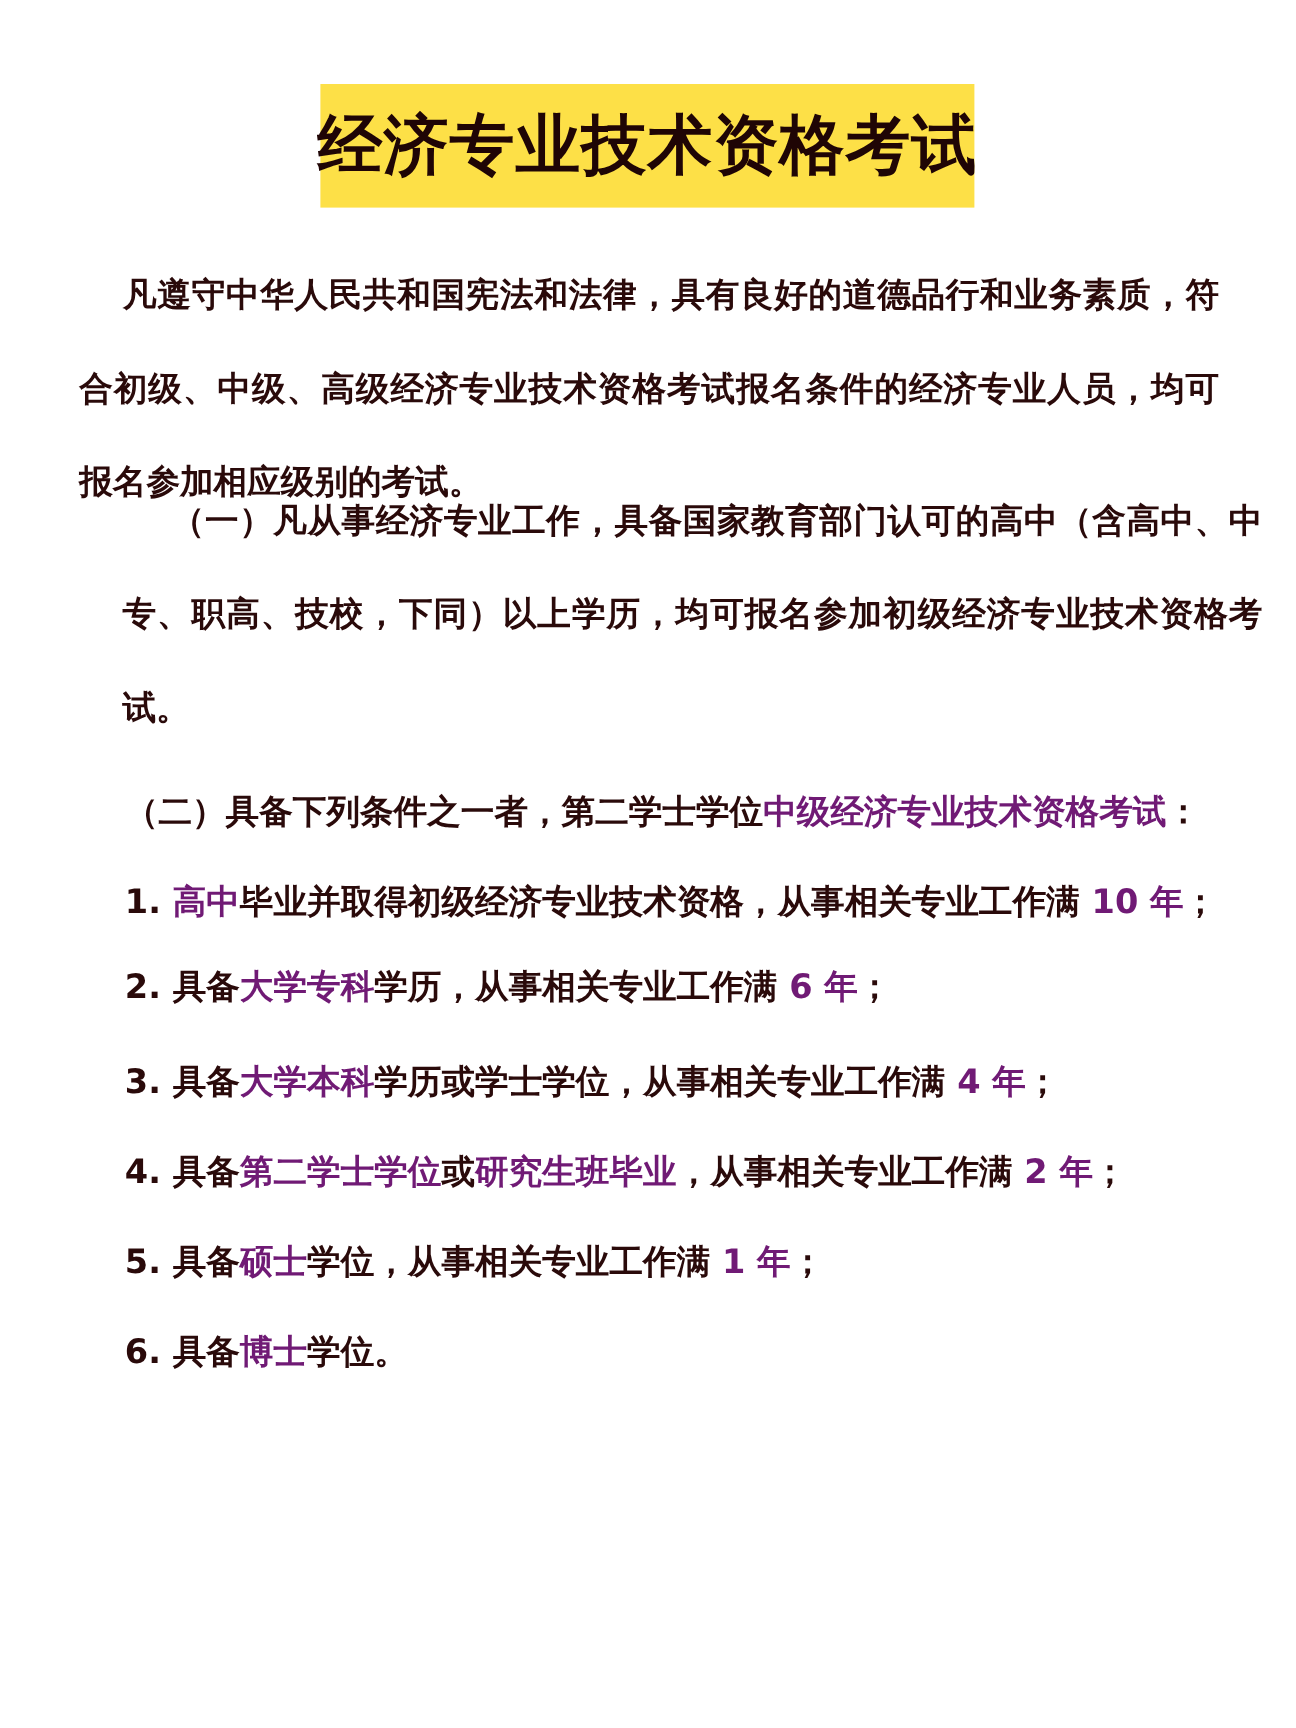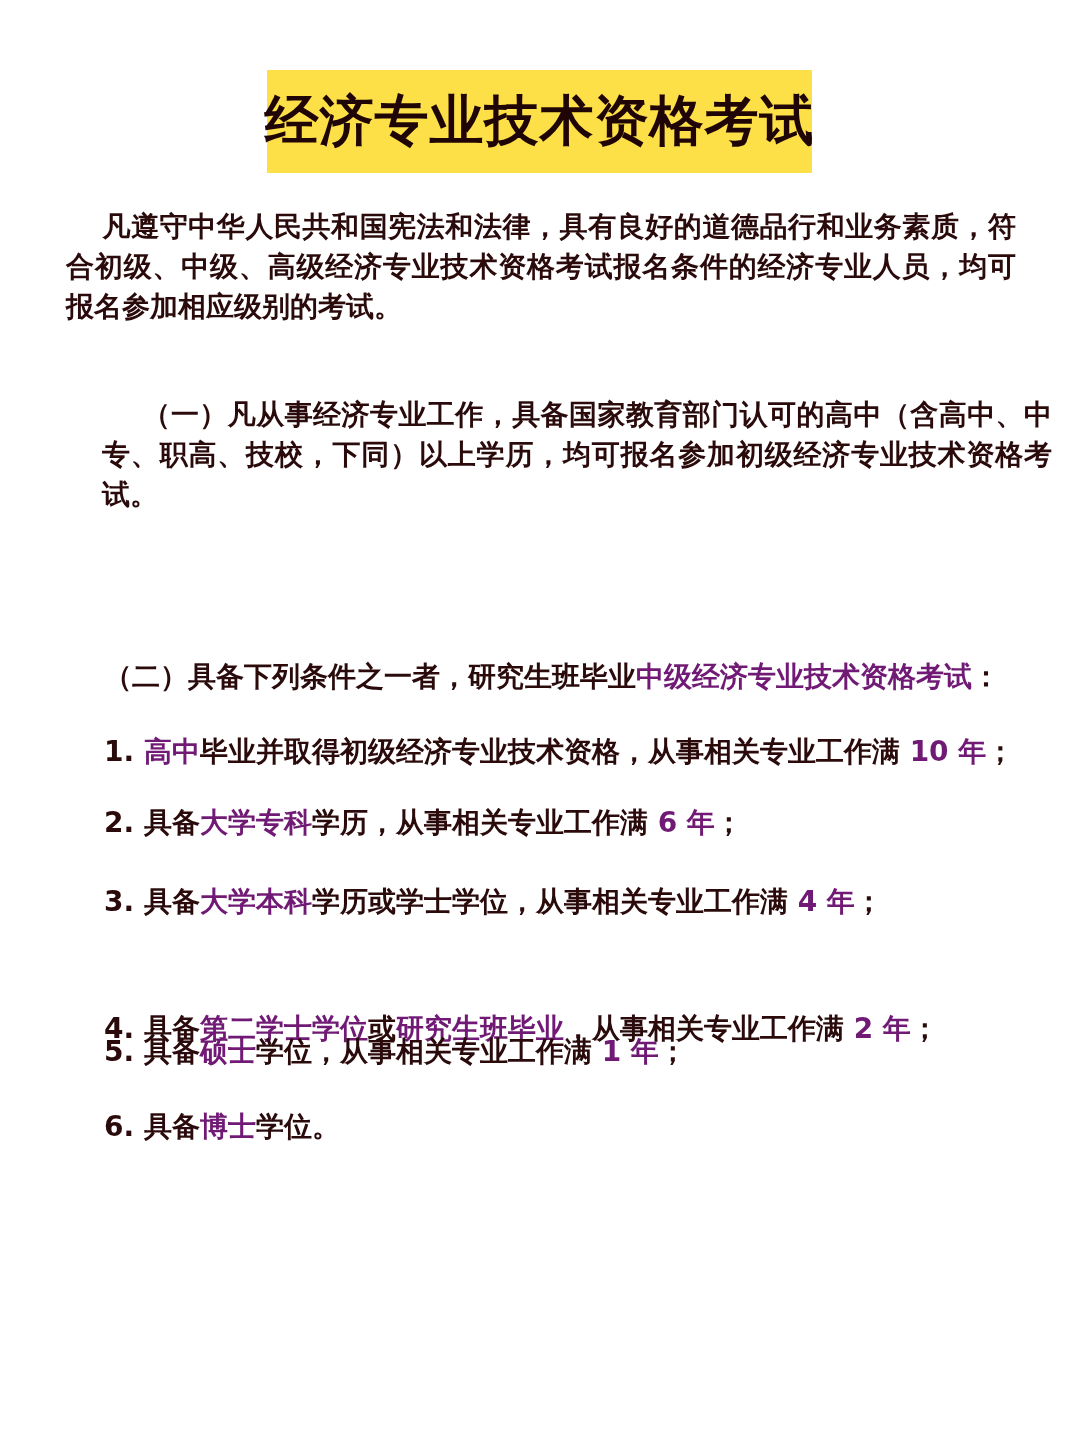--- a/index.html
+++ b/index.html
@@ -10,54 +10,54 @@
   }
   .title-wrap {
     position:absolute; left:267px; top:70px; width:545px; height:103px;
     background:#fde047; display:flex; align-items:center; justify-content:center;
   }
   .title {
     font-size:54px; font-weight:bold; color:#1f0505; letter-spacing:1px; white-space:nowrap;
   }
   .para {
     position:absolute; left:66px; width:950px;
-    font-size:28px; font-weight:bold; line-height:40px; color:#2a0a0a;
+    font-size:28px; font-weight:bold; line-height:78px; color:#2a0a0a;
     text-align:justify;
   }
   .p1 { top:207px; }
   .p2 { top:395px;margin-left:36px; }
   .indent { display:inline-block; width:36px; }
   .indent2 { display:inline-block; width:40px; }
   .sec2 {
     position:absolute; left:104px; top:658px; font-size:28px; font-weight:bold; color:#2a0a0a; white-space:nowrap;
   }
   .item {
     position:absolute; left:104px; font-size:28px; font-weight:bold; color:#2a0a0a; white-space:nowrap;text-align:center;
   }
   .red { color:#701a75; }
   .i1 { top:733px; }
   .i2 { top:804px; }
   .i3 { top:883px; }
-  .i4 { top:1010px; }
+  .i4 { top:958px; }
   .i5 { top:1033px; }
   .i6 { top:1108px; }
 </style>
 </head>
 <body>
 
 <div class="title-wrap">
   <span class="title">经济专业技术资格考试</span>
 </div>
 
 <div class="para p1"><span class="indent"></span><span>凡遵守中华人民共和国宪法和法律，具有良好的道德品行和业务素质，符合初级、中级、高级经济专业技术资格考试报名条件的经济专业人员，均可报名参加相应级别的考试。</span></div>
 
 <div class="para p2"><span class="indent2"></span><span>（一）凡从事经济专业工作，具备国家教育部门认可的高中（含高中、中专、职高、技校，下同）以上学历，均可报名参加初级经济专业技术资格考试。</span></div>
 
 <div class="sec2">
-  <span>（二）具备下列条件之一者，研究生班毕业</span><span class="red">中级经济专业技术资格考试</span><span>：</span>
+  <span>（二）具备下列条件之一者，第二学士学位</span><span class="red">中级经济专业技术资格考试</span><span>：</span>
 </div>
 
 <div class="item i1">
   <span>1. </span><span></span><span class="red">高中</span><span>毕业并取得初级经济专业技术资格，从事相关专业工作满 </span><span class="red">10 年</span><span>；</span>
 </div>
 
 <div class="item i2">
   <span>2. </span><span>具备</span><span class="red">大学专科</span><span>学历，从事相关专业工作满 </span><span class="red">6 年</span><span>；</span>
 </div>
 

